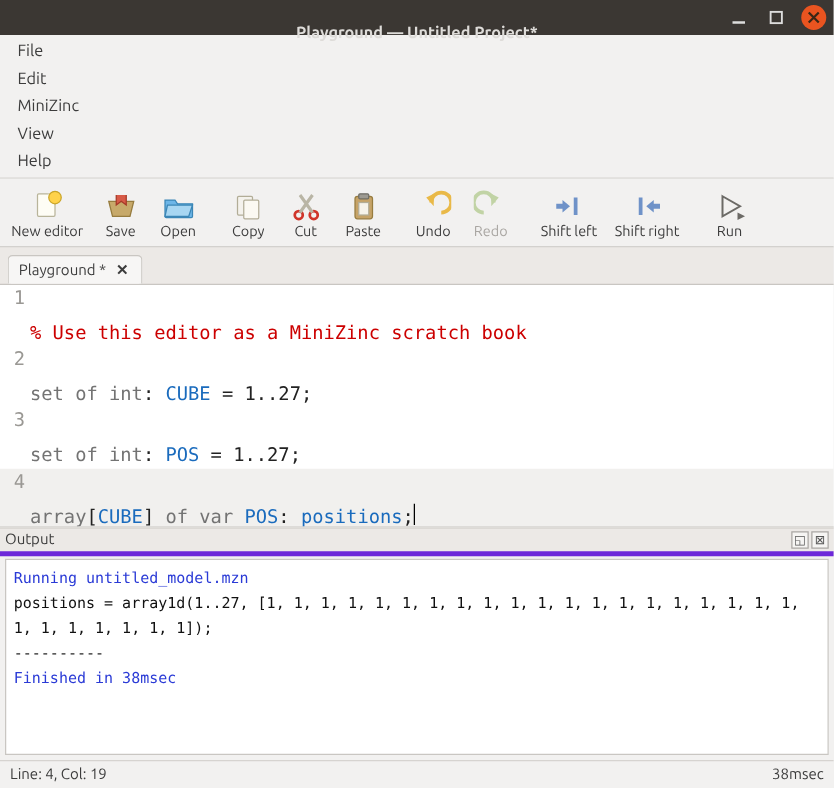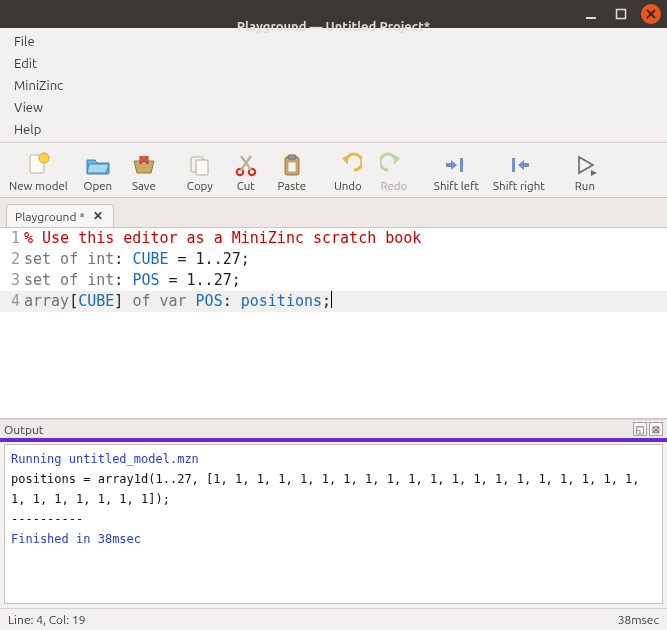--- a/index.html
+++ b/index.html
@@ -124,21 +124,21 @@
     display: flex;
     line-height: 21px;
   }
   .gutter {
     width: 24px;
     text-align: right;
     color: #9a9894;
     padding-right: 4px;
     user-select: none;
   }
-  .code { white-space: pre; }
+  .code { white-space: pre; margin-top: 28px; }
   .tok-comment { color: #cc0000; }
   .tok-kw { color: #737373; }
   .tok-ident { color: #1a6bbd; }
   .tok-punc { color: #222; }
   .tok-num { color: #222; }
   .line.current { background: #f1f0ee; }
   .caret {
     display: inline-block;
     width: 1px; height: 17px;
     background: #000;
@@ -222,39 +222,39 @@
 
 <div class="toolbar">
   <div class="tb-btn">
     <span class="ic">
       <svg width="28" height="26" viewBox="0 0 28 26">
           <rect x="6" y="3" width="14" height="18" rx="1" fill="#fefdf5" stroke="#b8b49a"></rect>
           <polygon points="14,3 20,3 20,9" fill="#ede9cf"></polygon>
           <circle cx="20" cy="6" r="5" fill="#ffd24a" stroke="#caa528"></circle>
         </svg>
     </span>
-    <span>New model</span>
+    <span>New editor</span>
+  </div>
+  <div class="tb-btn">
+    <span class="ic">
+      <svg width="28" height="26" viewBox="0 0 28 26">
+          <path d="M4 9 h20 l-3 12 H7 z" fill="#c7a96a" stroke="#977c3f"></path>
+          <path d="M10 4 v8 l4-3 4 3 V4" fill="#d75a47" stroke="#a53927"></path>
+        </svg>
+    </span>
+    <span>Save</span>
   </div>
   <div class="tb-btn">
     <span class="ic">
       <svg width="28" height="26" viewBox="0 0 28 26">
           <path d="M3 8 h8 l2 3 h12 v10 a1 1 0 0 1 -1 1 H4 a1 1 0 0 1 -1 -1 z" fill="#6db6e8" stroke="#3b86b6"></path>
           <path d="M5 12 h20 l-3 9 H3 z" fill="#a7d6f2" stroke="#3b86b6"></path>
         </svg>
     </span>
     <span>Open</span>
-  </div>
-  <div class="tb-btn">
-    <span class="ic">
-      <svg width="28" height="26" viewBox="0 0 28 26">
-          <path d="M4 9 h20 l-3 12 H7 z" fill="#c7a96a" stroke="#977c3f"></path>
-          <path d="M10 4 v8 l4-3 4 3 V4" fill="#d75a47" stroke="#a53927"></path>
-        </svg>
-    </span>
-    <span>Save</span>
   </div>
   <div class="tb-sep"></div>
   <div class="tb-btn">
     <span class="ic">
       <svg width="28" height="26" viewBox="0 0 28 26">
           <rect x="5" y="5" width="12" height="15" rx="1" fill="#f4f2ec" stroke="#b2ad97"></rect>
           <rect x="10" y="8" width="12" height="15" rx="1" fill="#fbf9f2" stroke="#b2ad97"></rect>
         </svg>
     </span>
     <span>Copy</span>

